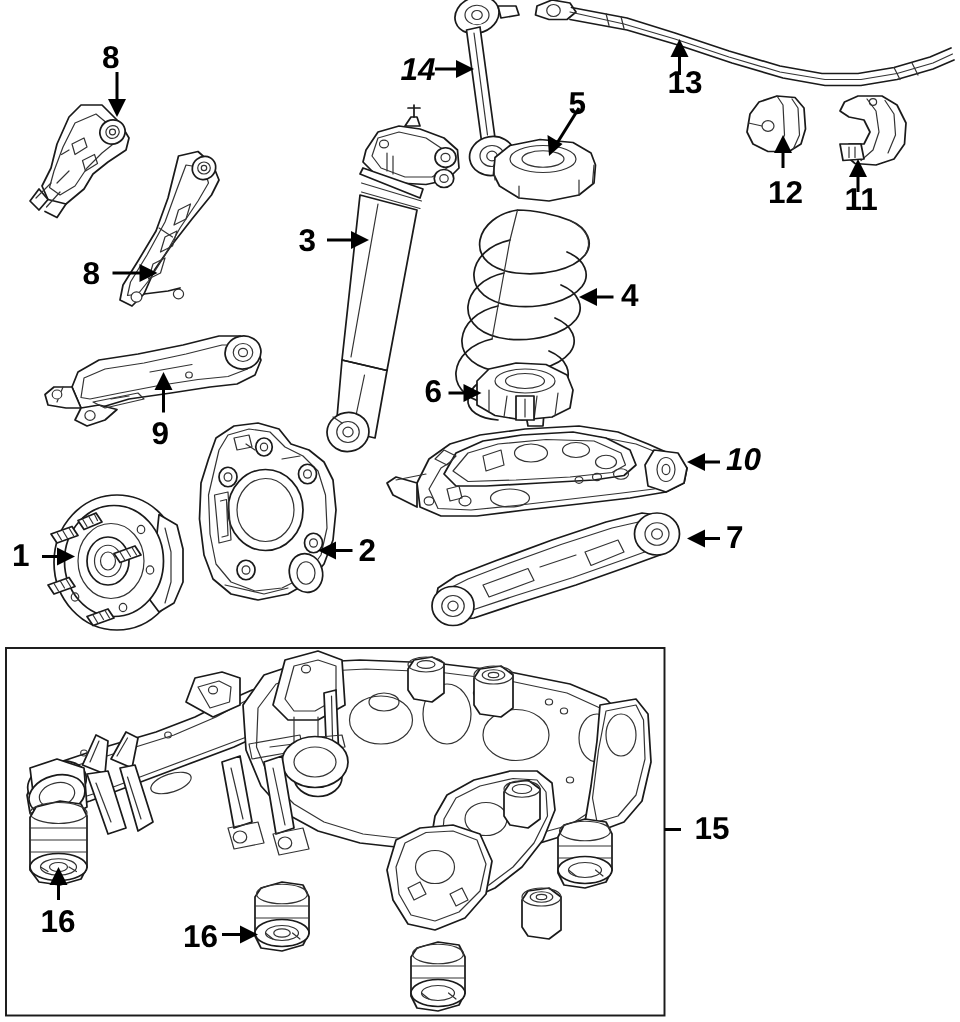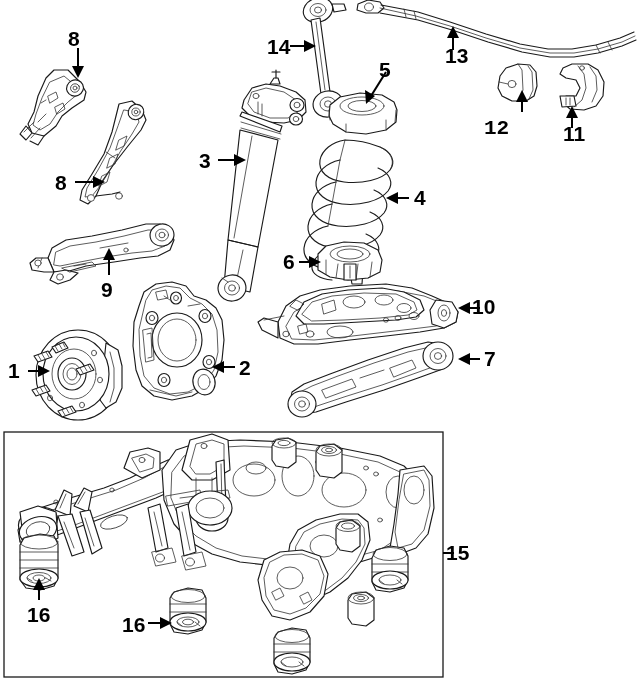--- a/index.html
+++ b/index.html
@@ -589,26 +589,26 @@
       <polygon class="arrowhead" points="160,617 160,629 172,623"></polygon>
     </g>
   </svg>
 
   <div class="callout-label" style="left:68px;  top:28px;">8</div>
   <div class="callout-label" style="left:55px;  top:172px;">8</div>
   <div class="callout-label" style="left:101px; top:279px;">9</div>
   <div class="callout-label" style="left:8px;   top:360px;">1</div>
   <div class="callout-label" style="left:239px; top:357px;">2</div>
   <div class="callout-label" style="left:199px; top:150px;">3</div>
-  <div class="callout-label" style="left:267px; top:36px;">14</div>
+  <div class="callout-label" style="left:267px; top:36px;font-style:italic;">14</div>
   <div class="callout-label" style="left:379px; top:59px;">5</div>
   <div class="callout-label" style="left:445px; top:45px;">13</div>
-  <div class="callout-label" style="left:484px; top:118px;font-family:Liberation Mono, monospace;">12</div>
+  <div class="callout-label" style="left:512px; top:118px;">12</div>
   <div class="callout-label" style="left:563px; top:123px;">11</div>
   <div class="callout-label" style="left:414px; top:187px;">4</div>
   <div class="callout-label" style="left:283px; top:251px;">6</div>
-  <div class="callout-label" style="left:472px; top:296px;">10</div>
+  <div class="callout-label" style="left:484px; top:296px;font-style:italic;">10</div>
   <div class="callout-label" style="left:484px; top:348px;">7</div>
-  <div class="callout-label" style="left:446px; top:542px;">15</div>
+  <div class="callout-label" style="left:463px; top:542px;">15</div>
   <div class="callout-label" style="left:27px;  top:604px;">16</div>
   <div class="callout-label" style="left:122px; top:614px;">16</div>
 
 </div>
 
 </body></html>

